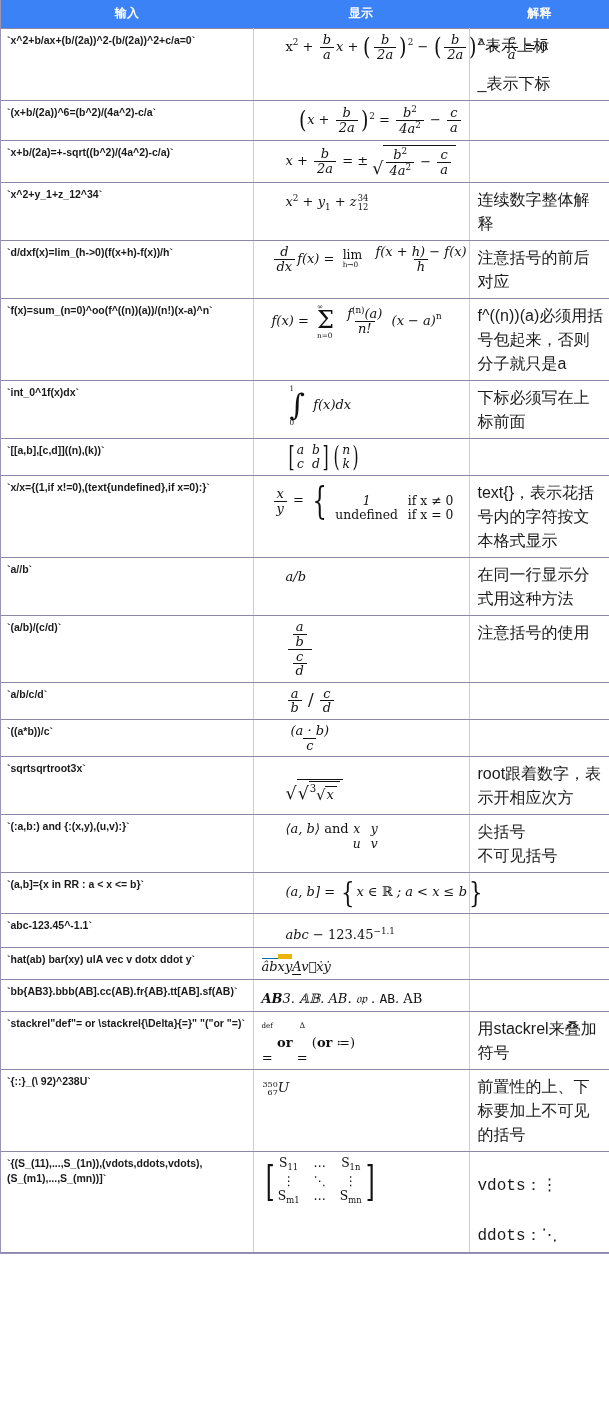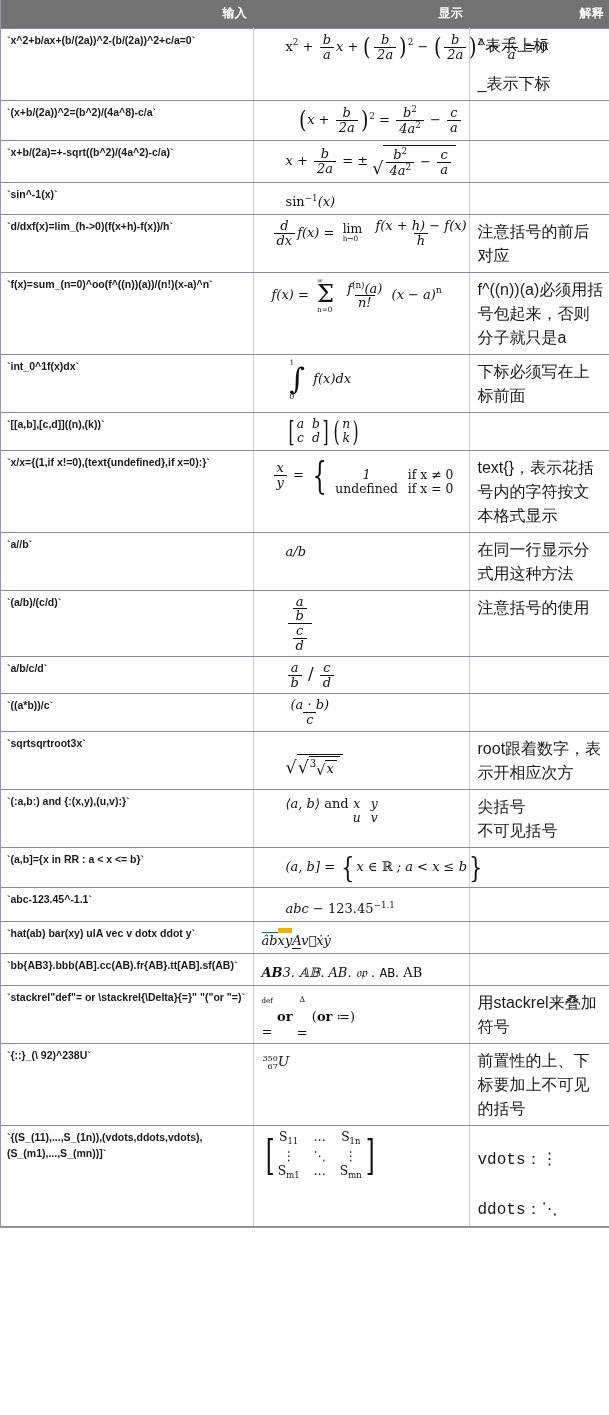--- a/index.html
+++ b/index.html
@@ -19,25 +19,25 @@
     border: 1px solid #9a93b5;
     border-top: none;
     background: #fff;
   }
   table.syntax-table {
     width: 609px;
     border-collapse: collapse;
     table-layout: fixed;
   }
   thead tr.header-row th {
-    background: #737373;
+    background: #3b82f6;
     color: #ffffff;
     font-size: 12px;
     font-weight: bold;
-    text-align: right;
+    text-align: center;
     padding: 5px 6px 6px 6px;
     height: 22px;
     vertical-align: middle;
     border: none;
     letter-spacing: 0.3px;
   }
   col.c-input  { width: 252px; }
   col.c-render { width: 216px; }
   col.c-note   { width: 141px; }
 
@@ -225,21 +225,21 @@
           <span class="up">= 0</span></span>
       </td>
       <td class="cell-note">
         <span class="note-line">^表示上标</span>
         <span class="note-gap"></span>
         <span class="note-line">_表示下标</span>
       </td>
     </tr>
 
     <tr class="data-row row-tall">
-      <td class="cell-input">`(x+b/(2a))^2=(b^2)/(4a^8)-c/a`</td>
+      <td class="cell-input">`(x+b/(2a))^6=(b^2)/(4a^2)-c/a`</td>
       <td class="cell-render">
         <span class="math pad-l3"><span class="paren-big">(</span>x +
           <span class="frac">
                 <span class="num">b</span>
                 <span class="den">2a</span>
               </span><span class="paren-big">)</span><sup class="sup">2</sup>
           <span class="up">=</span>
           <span class="frac">
                 <span class="num">b<sup class="sup">2</sup></span>
                 <span class="den">4a<sup class="sup">2</sup></span>
@@ -273,28 +273,34 @@
             <span class="frac">
                     <span class="num">c</span>
                     <span class="den">a</span>
                   </span>
           </span>
               </span></span>
       </td>
       <td class="cell-note"></td>
     </tr>
 
-
-    <tr class="data-row">
-      <td class="cell-input">`sin^-1(x)`</td>
-      <td class="cell-render">
-        <span class="math pad-l2" style="padding-top:6px;"><span class="up">sin</span><sup class="sup">−1</sup>(x)</span>
-      </td>
-      <td class="cell-note"></td>
-    </tr>
+    <tr class="data-row">
+      <td class="cell-input">`x^2+y_1+z_12^34`</td>
+      <td class="cell-render">
+        <span class="math pad-l2" style="padding-top:6px;">x<sup class="sup">2</sup> + y<sub class="sub">1</sub> +
+          z<span class="subsup">
+                <span>34</span>
+                <span>12</span>
+              </span></span>
+      </td>
+      <td class="cell-note">
+        <span class="note-line">连续数字整体解释</span>
+      </td>
+    </tr>
+
 
     <tr class="data-row row-tall">
       <td class="cell-input">`d/dxf(x)=lim_(h-&gt;0)(f(x+h)-f(x))/h`</td>
       <td class="cell-render">
         <span class="math pad-l"><span class="frac">
                 <span class="num">d</span>
                 <span class="den">dx</span>
               </span>f(x)
           <span class="up">=</span>
           <span class="bigop">

